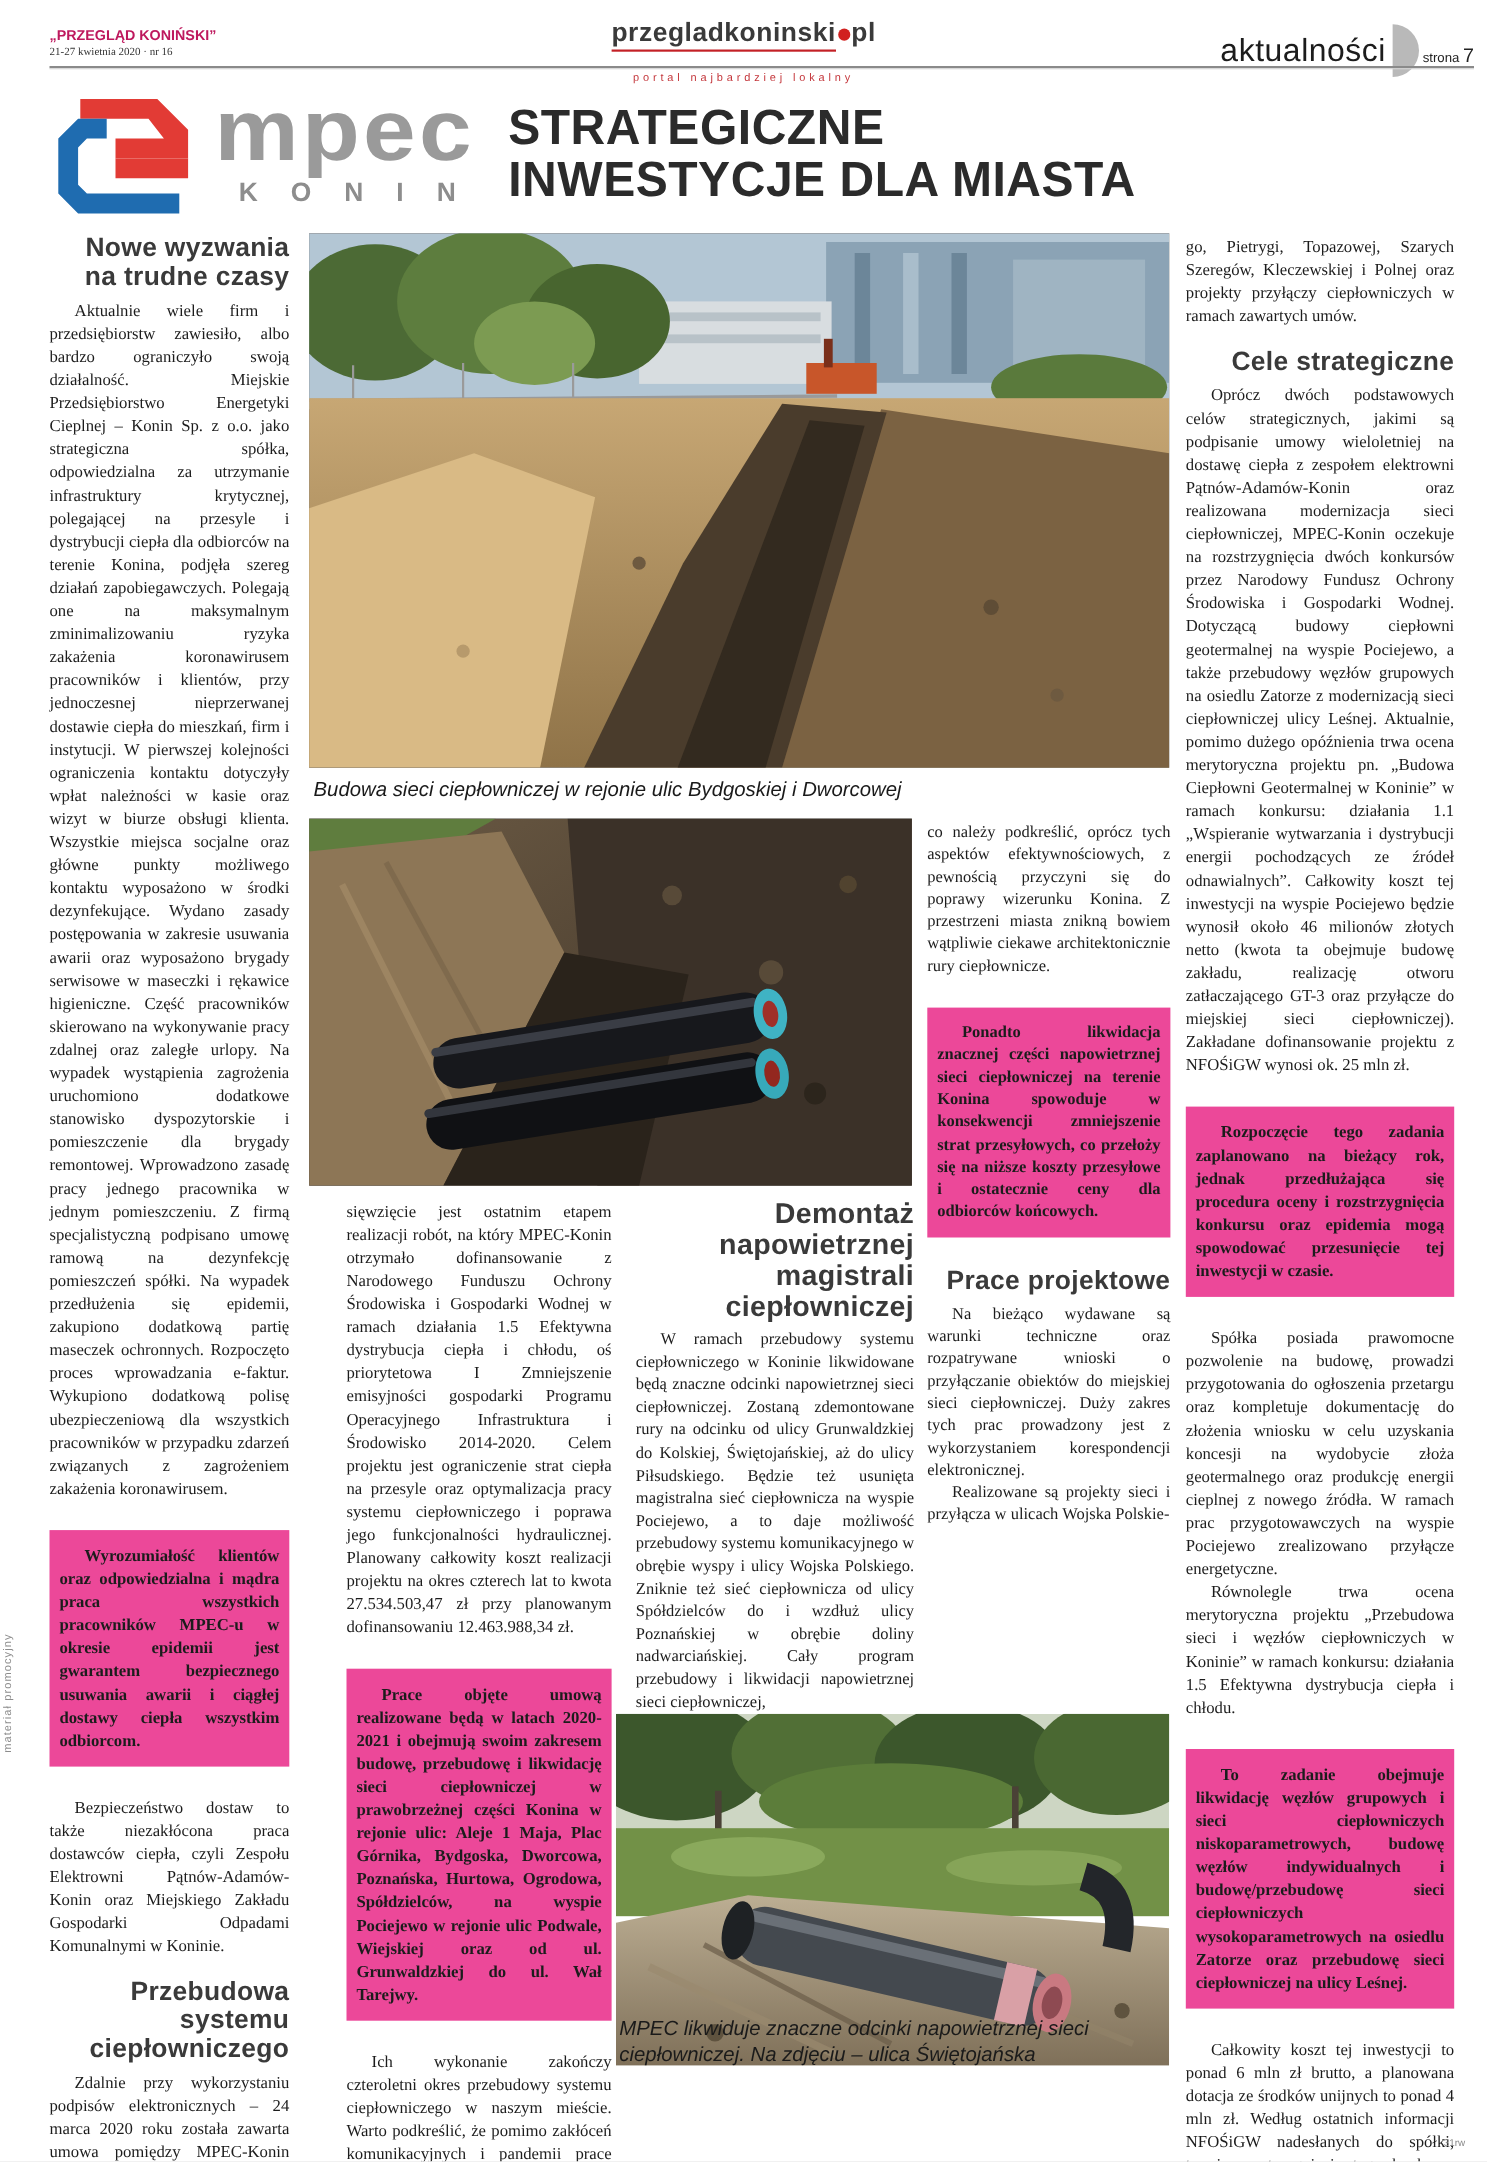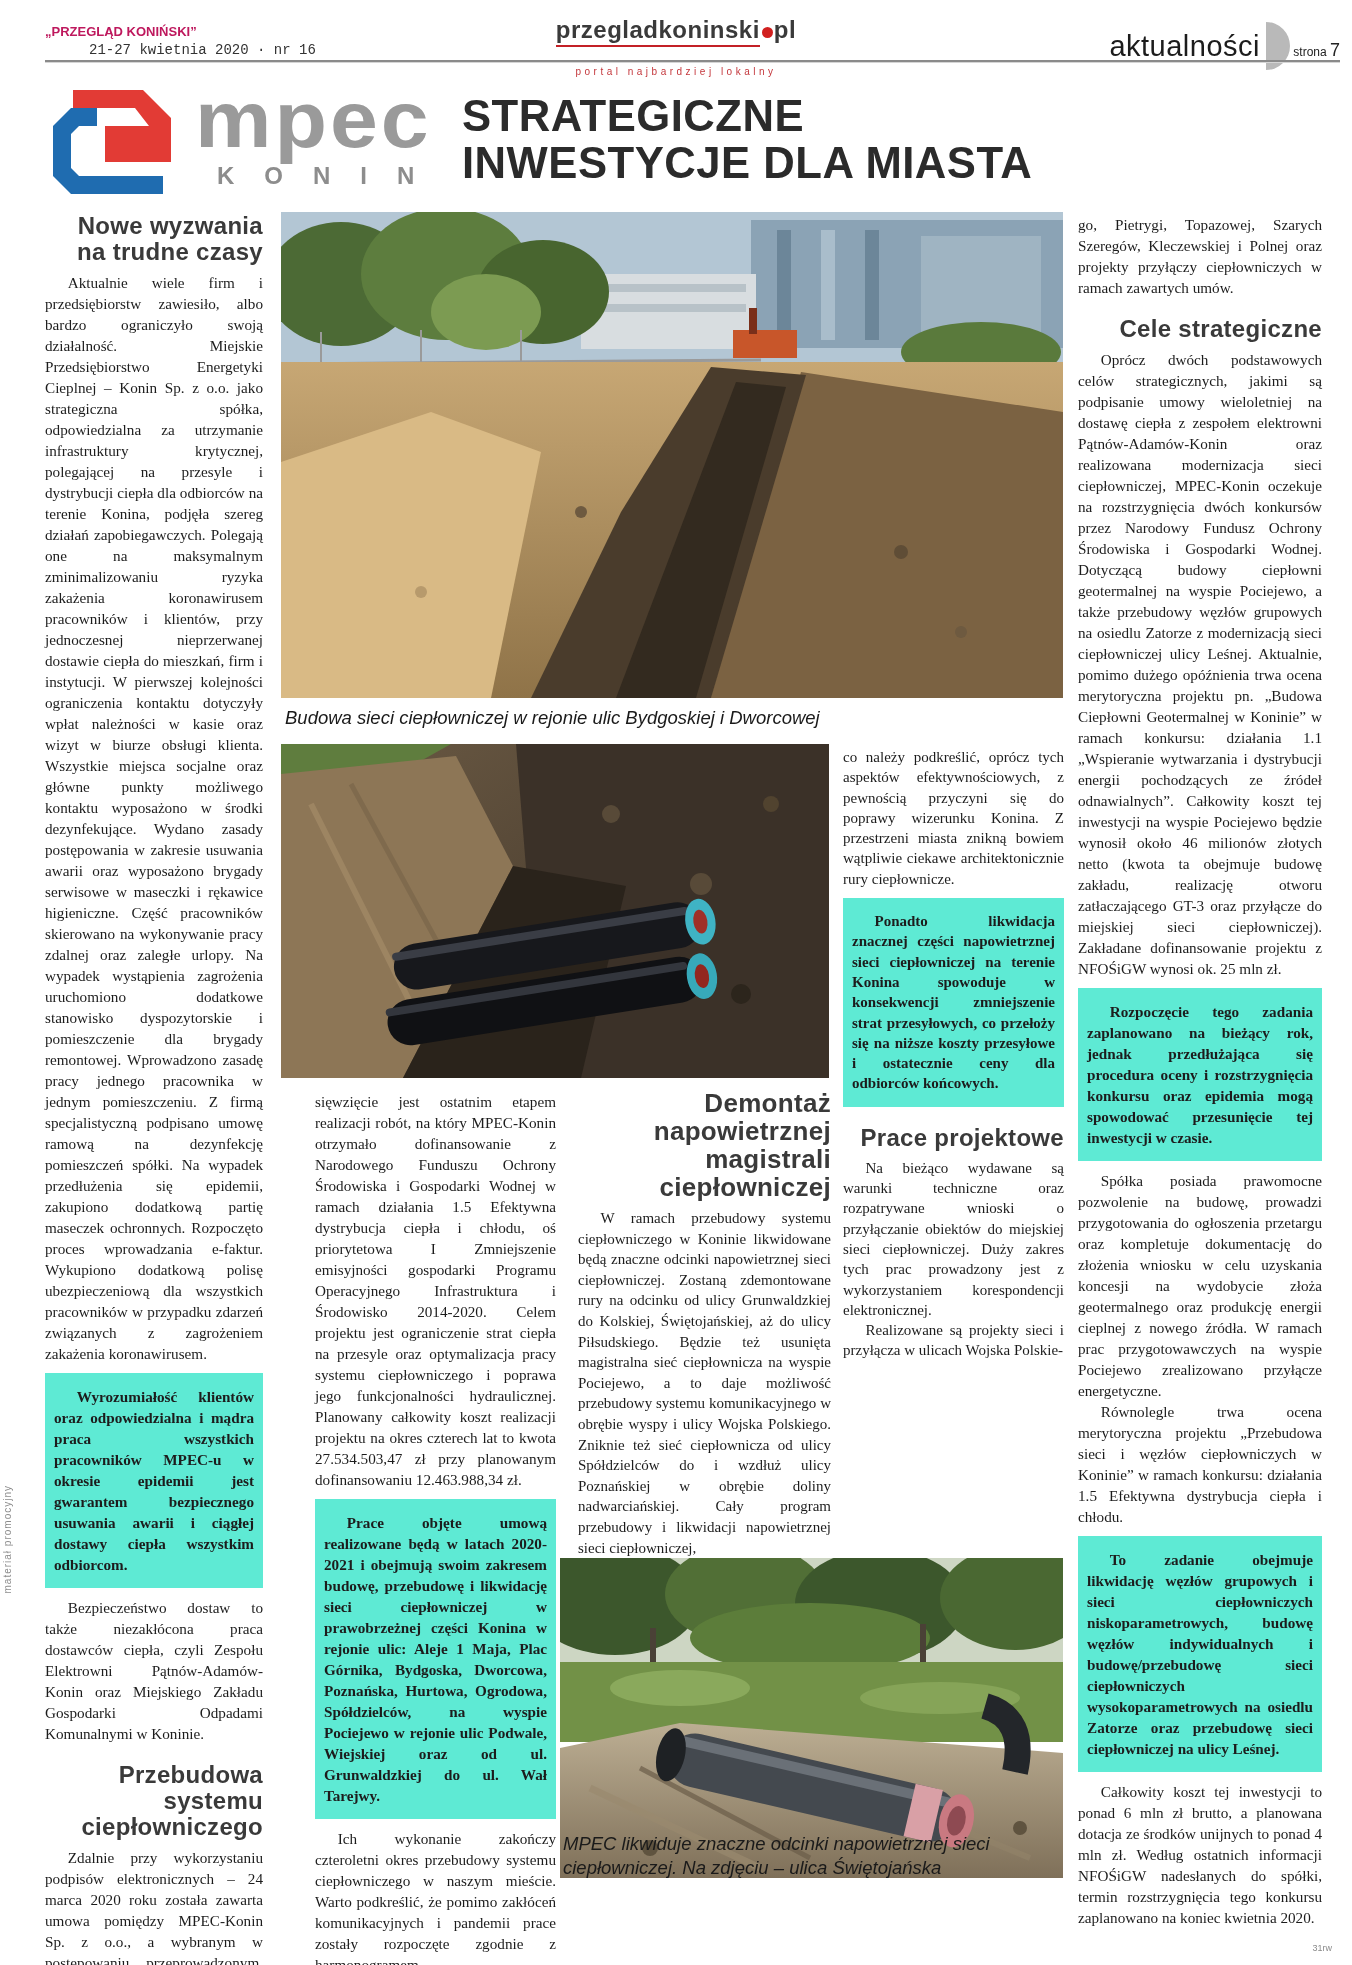--- a/index.html
+++ b/index.html
@@ -5,21 +5,21 @@
   * { box-sizing: border-box; margin: 0; padding: 0; }
   html,body { background:#e8e8e8; }
   #page {
     position: relative; width: 1352px; height: 1965px;
     margin: 0 auto; background: #ffffff; overflow: hidden;
     font-family: "Liberation Serif", serif; color:#1c1c1c;
   }
   
   .masthead-left { position:absolute; left:45px; top:24px; }
   .paper-name { font-family:"Liberation Sans",sans-serif; font-weight:bold; font-size:13px; color:#be185d; }
-  .paper-issue { font-family:Liberation Mono, monospace; font-size:14px; color:#333; margin-top:3px;margin-left:44px; }
+  .paper-issue { font-family:Liberation Serif, serif; font-size:10px; color:#333; margin-top:3px; }
   .site-logo { position:absolute; left:0; right:0; top:16px; text-align:center; }
   .site-name { font-family:"Liberation Sans",sans-serif; font-weight:bold; font-size:24px; color:#3a3a3a; letter-spacing:0.5px; display:inline-block; border-bottom:2px solid #c32026; padding-bottom:1px;}
   .site-dot { display:inline-block; width:11px; height:11px; background:#d1201f; border-radius:50%; margin:0 1px 0 2px; }
   .site-tagline { font-family:"Liberation Sans",sans-serif; font-size:10px; color:#c4373c; letter-spacing:3.5px; margin-top:19px; }
   .section-wrap { position:absolute; right:62px; top:22px; display:flex; align-items:center; }
   .section-label { font-family:"Liberation Sans",sans-serif; font-size:29px; color:#1c1c1c; letter-spacing:0.5px; }
   .section-halfmoon { width:24px; height:48px; background:#b9b9b9; border-radius:0 48px 48px 0; margin-left:6px; }
   .page-num { position:absolute; right:12px; top:40px; font-family:"Liberation Sans",sans-serif; font-size:12px; color:#222; }
   .page-num b { font-size:18px; font-weight:normal; }
   .head-rule { position:absolute; left:45px; right:12px; top:60px; border-top:2px solid #8a8a8a; border-bottom:1px solid #d5d5d5; height:3px; }
@@ -32,21 +32,21 @@
   .headline { position:absolute; left:462px; top:92px; width:600px; font-family:"Liberation Sans",sans-serif; font-weight:bold; color:#2b2b2b; transform:scaleX(0.97); transform-origin:left; }
   .headline div { font-size:45px; line-height:47px; letter-spacing:0.5px; }
 
   
   .col { position:absolute; font-size:15.2px; line-height:21px; text-align:justify; }
   .col p { text-indent:1.5em; }
   .col p.noindent { text-indent:0; }
   .col-head { font-family:"Liberation Sans",sans-serif; font-weight:bold; color:#3a3a3a; font-size:24px; line-height:26px; letter-spacing:0.3px; margin:0 0 7px 0; text-align:right; }
   .col-head.mt { margin-top:18px; }
   .col-head.big { font-size:26px; line-height:28px; }
-  .graybox { background:#5eead4; padding:13px 9px; font-weight:bold; margin:9px 0; }
+  .graybox { background:#ec4899; padding:13px 9px; font-weight:bold; margin:27px 0; }
   .graybox p { text-indent:1.5em; }
 
   #col1 { left:45px;  top:213px;  width:218px; }
   #col2 { left:315px; top:1091px; width:241px; }
   #col3 { left:578px; top:1089px; width:253px; font-size:15px; line-height:20.6px; }
   #col4 { left:843px; top:747px;  width:221px; font-size:15px; line-height:20.3px; }
   #col5 { left:1078px;top:214px;  width:244px; }
 
   
   .photo { position:absolute; overflow:hidden; background:#777; }

